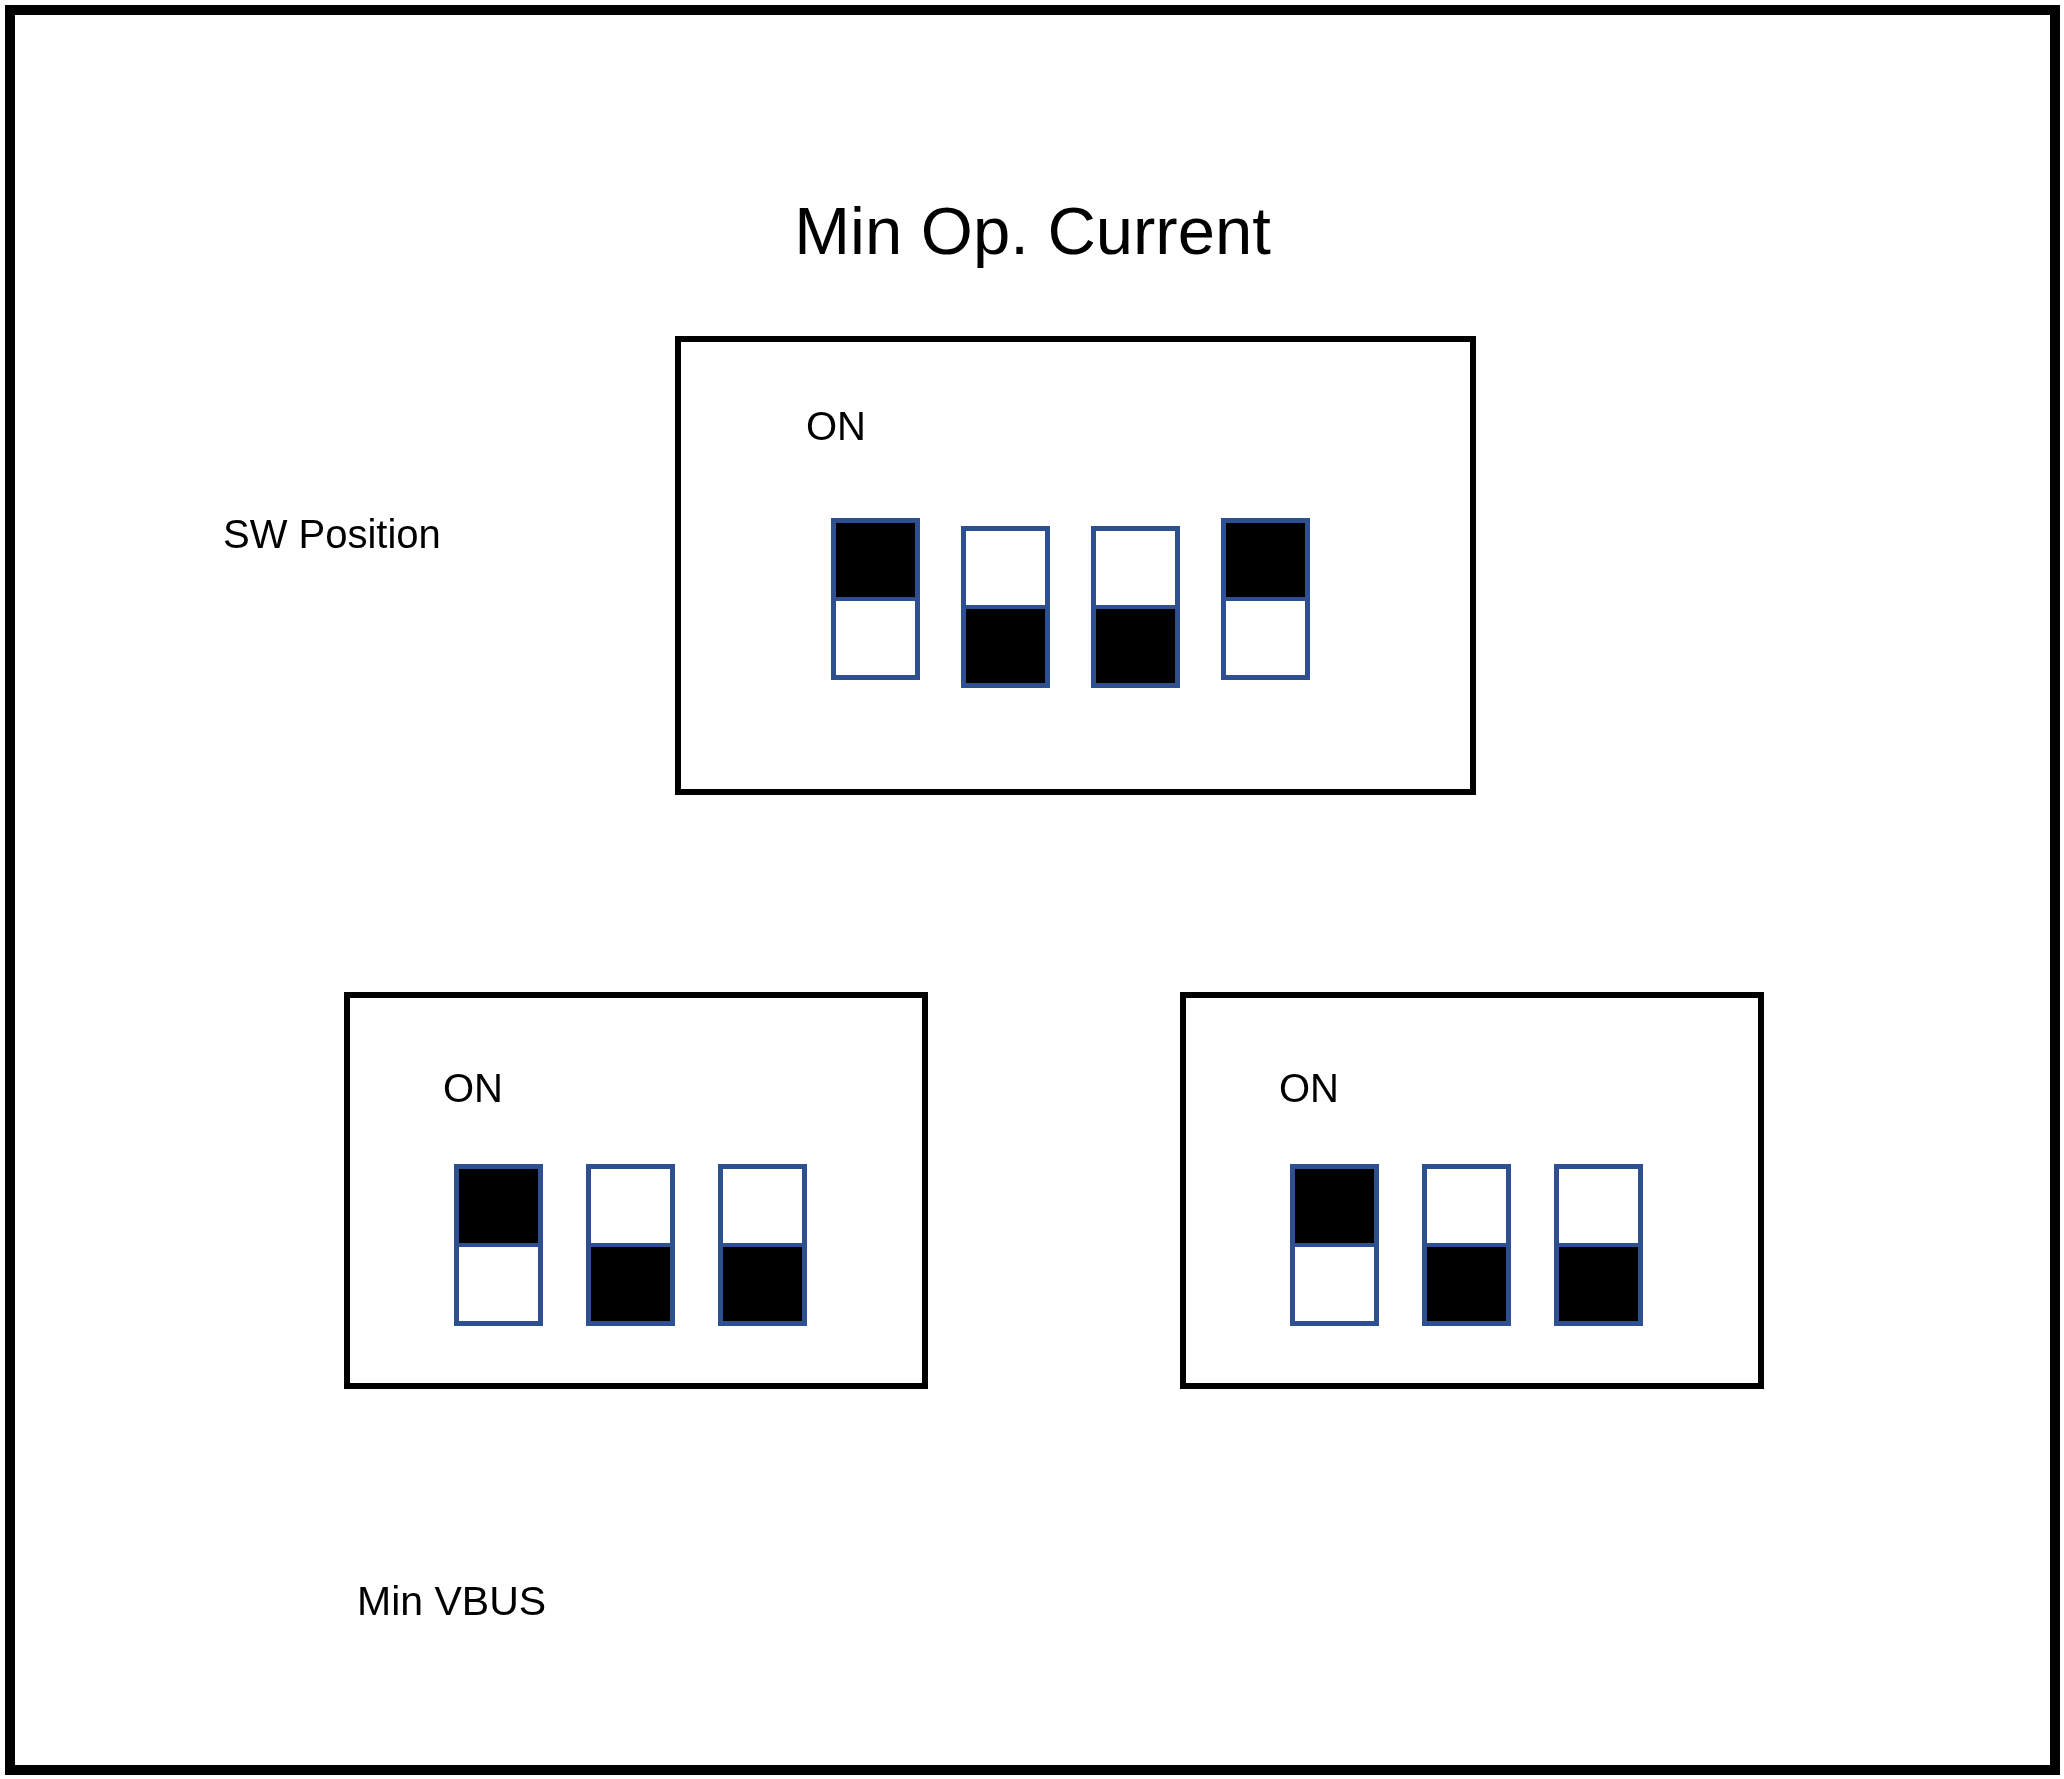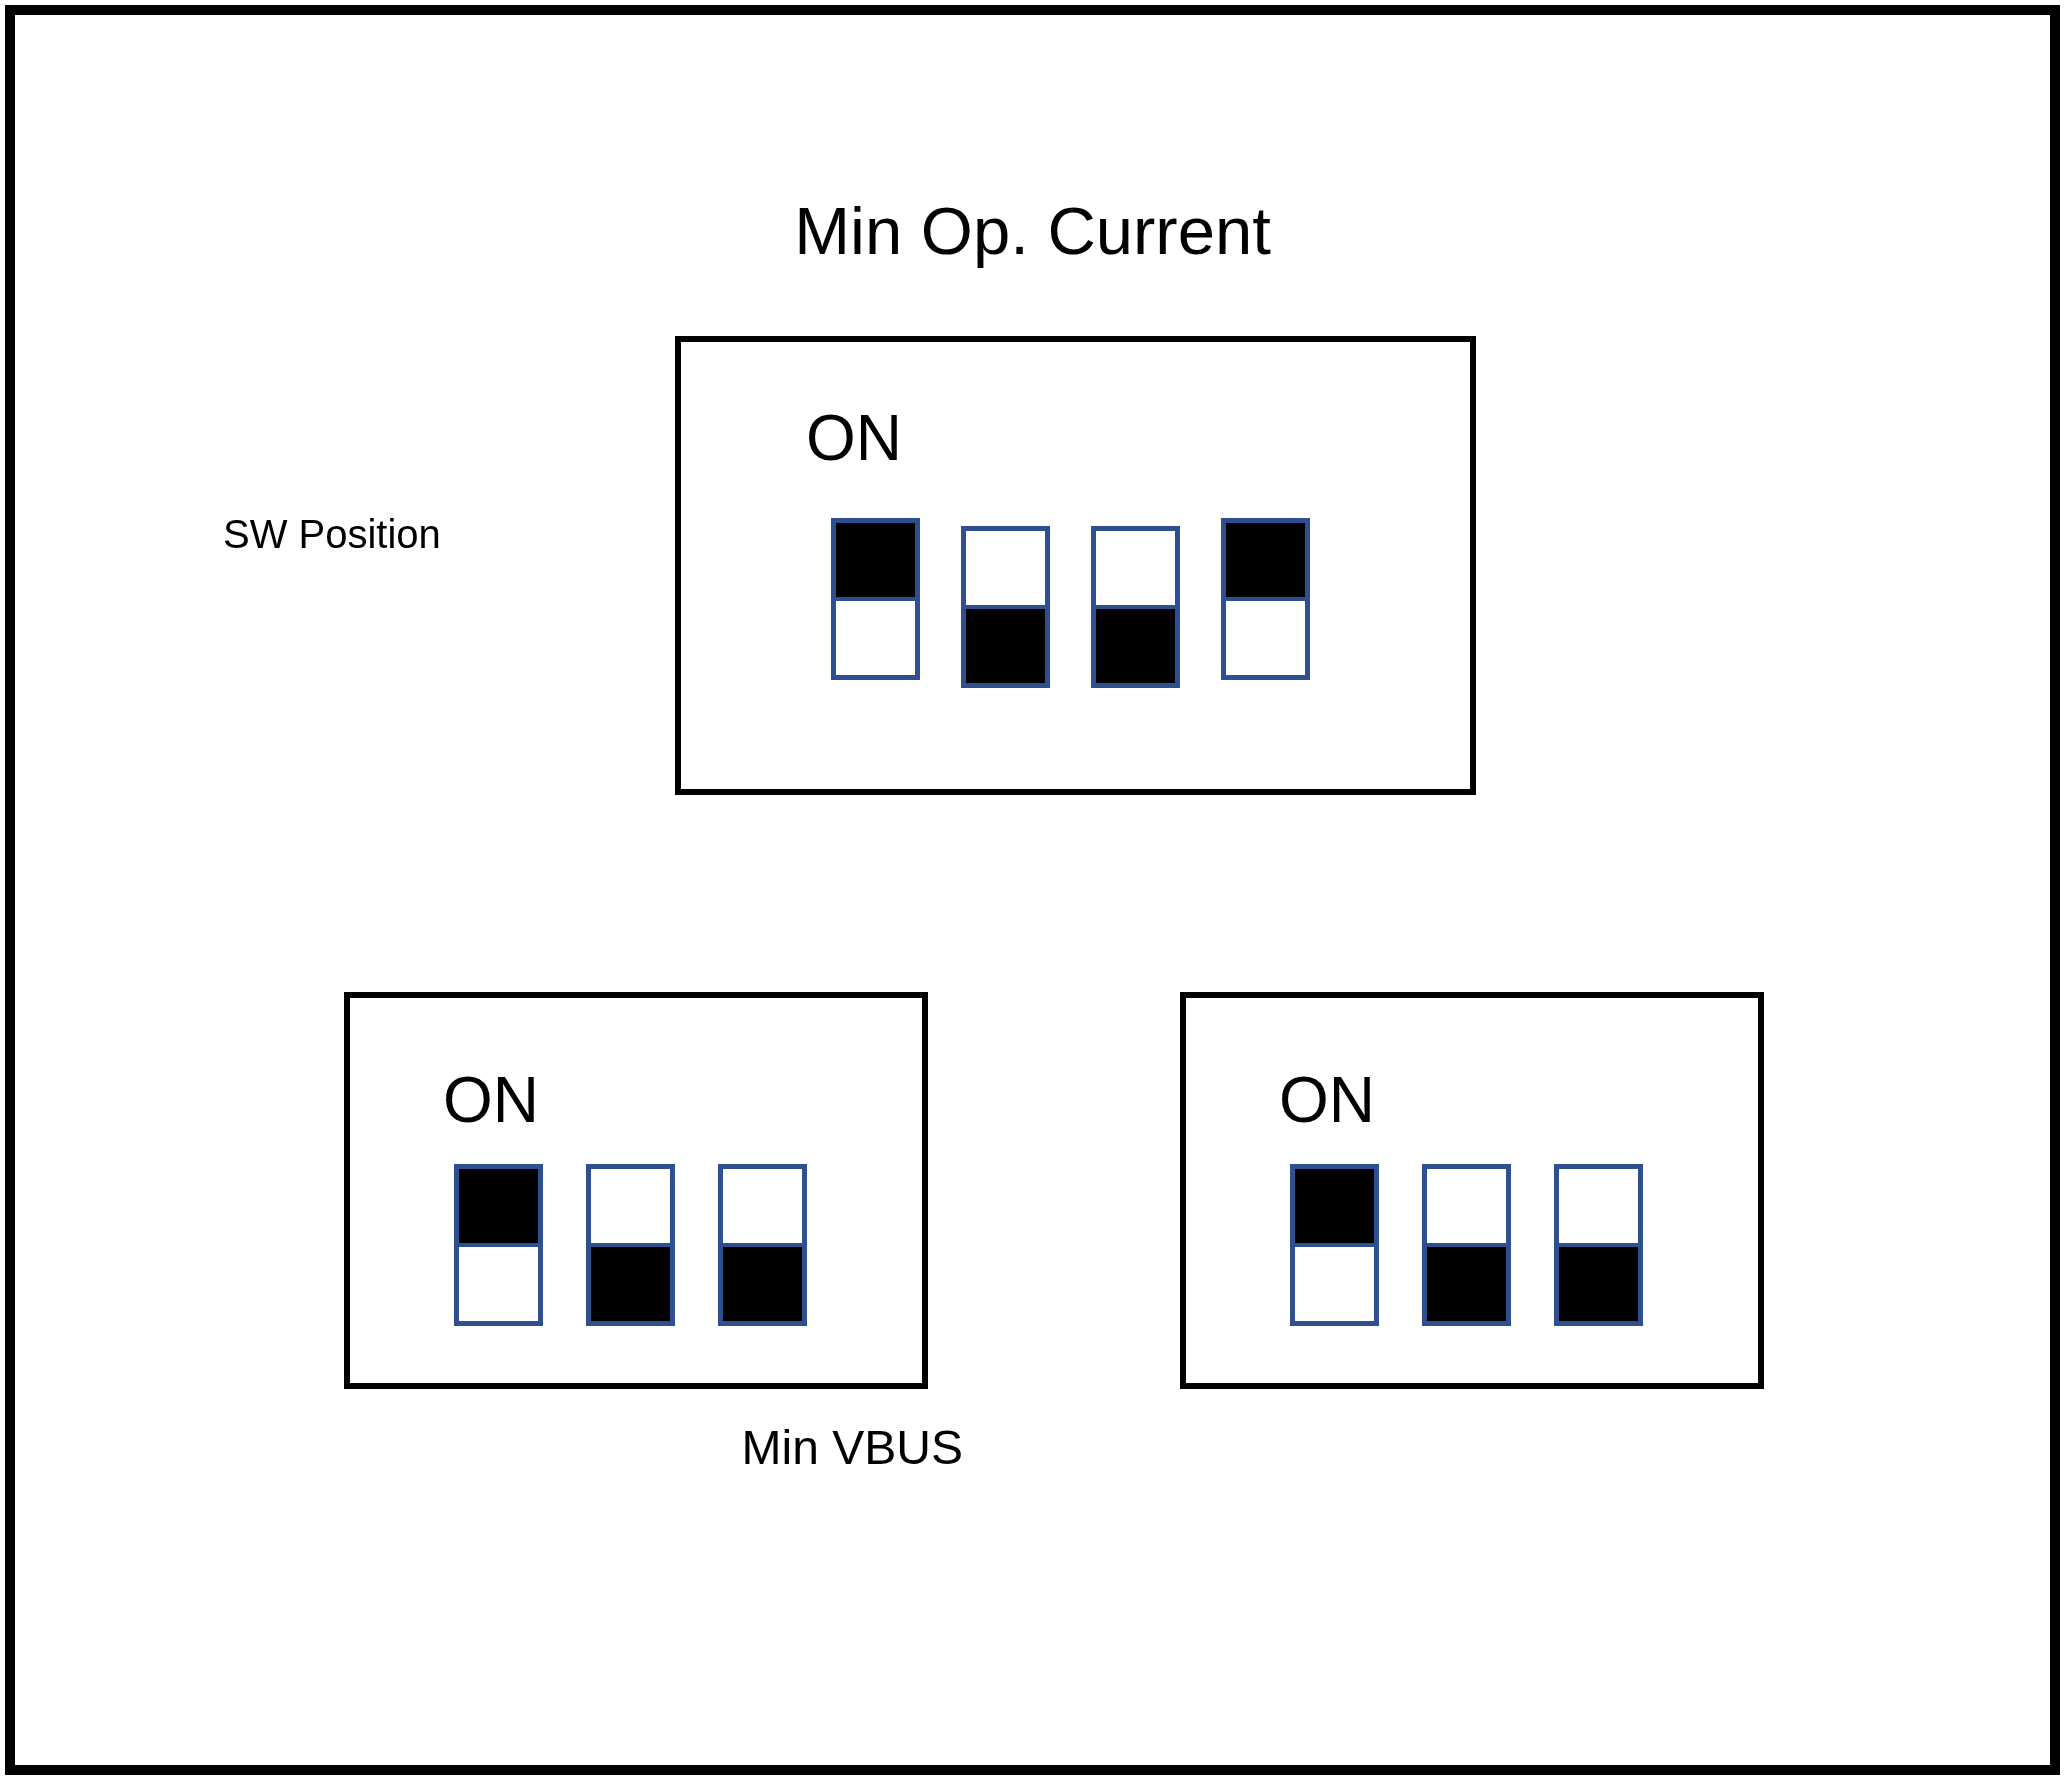--- a/index.html
+++ b/index.html
@@ -46,42 +46,42 @@
     top: 197px;
     width: 2065px;
     text-align: center;
   }
   .label-sw-position {
     font-size: 40px;
     left: 223px;
     top: 514px;
   }
   .caption {
-    font-size: 48px;
-    text-align: right;
-    top: 1424px;
+    font-size: 41px;
+    text-align: left;
+    top: 1581px;
   }
   .caption-min { left: 357px; width: 606px; }
   .caption-max { left: 1154px; width: 606px; }
 
   
   .sw-box {
     position: absolute;
     box-sizing: border-box;
     border: 6.6px solid #000000;
     background: #ffffff;
   }
   .sw-box.top    { left: 675px; top: 336px;  width: 801px; height: 459px; }
   .sw-box.bottom-left  { left: 344px; top: 992px; width: 584px; height: 397px; }
   .sw-box.bottom-right { left: 1180px; top: 992px; width: 584px; height: 397px; }
 
   .on-text {
     position: absolute;
     color: #000000;
-    font-size: 64px;
+    font-size: 40px;
     line-height: 1;
   }
   .sw-box.top .on-text          { left: 125px; top: 64px; }
   .sw-box.bottom-left .on-text  { left: 93px;  top: 70px; }
   .sw-box.bottom-right .on-text { left: 93px;  top: 70px; }
 
   
   .switch-row {
     position: absolute;
     display: flex;

